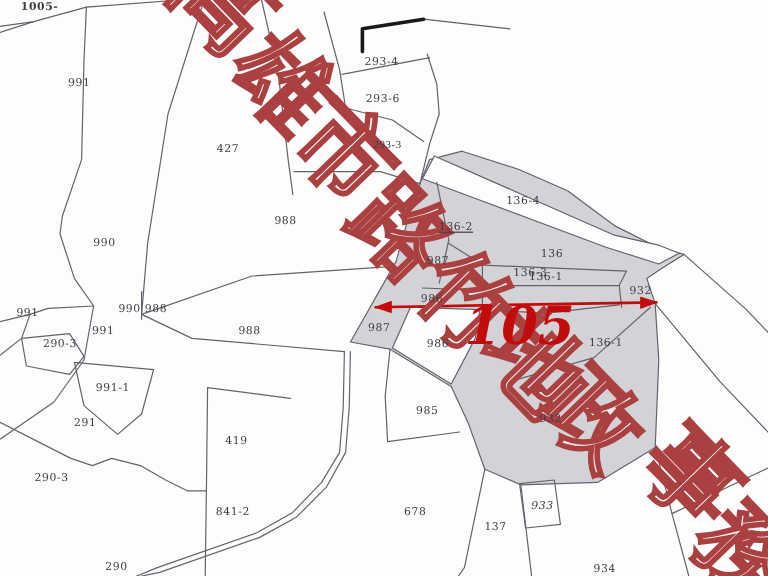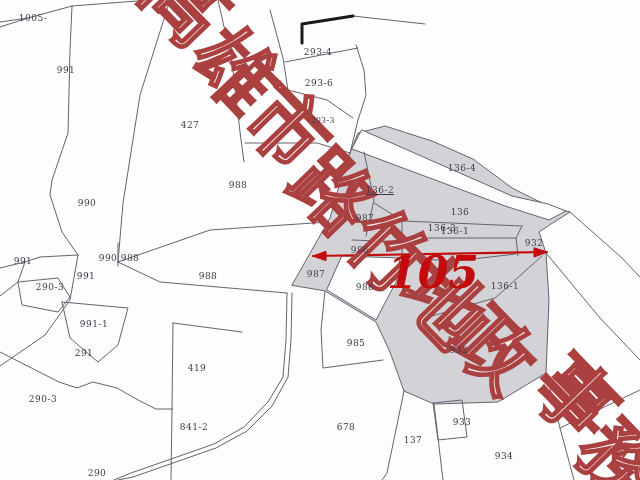--- a/index.html
+++ b/index.html
@@ -100,54 +100,54 @@
       <span class="wm-char" style="left: 237px; top: 68px; color: rgba(252, 241, 241, 0.78); -webkit-text-stroke: 2.2px rgb(170, 64, 64); transform: translate(-50%, -50%) rotate(46deg);">雄</span>
       <span class="wm-char" style="left: 288px; top: 128px; color: rgba(252, 241, 241, 0.78); -webkit-text-stroke: 2.2px rgb(170, 64, 64); transform: translate(-50%, -50%) rotate(46deg);">市</span>
       <span class="wm-char" style="left: 336px; top: 192px; color: rgba(252, 241, 241, 0.78); -webkit-text-stroke: 2.2px rgb(170, 64, 64); transform: translate(-50%, -50%) rotate(46deg);">路</span>
       <span class="wm-char" style="left: 390px; top: 251px; color: rgba(252, 241, 241, 0.78); -webkit-text-stroke: 2.2px rgb(170, 64, 64); transform: translate(-50%, -50%) rotate(46deg);">竹</span>
       <span class="wm-char" style="left: 446px; top: 303px; color: rgba(252, 241, 241, 0.78); -webkit-text-stroke: 2.2px rgb(170, 64, 64); transform: translate(-50%, -50%) rotate(46deg);">地</span>
       <span class="wm-char" style="left: 497px; top: 349px; color: rgba(252, 241, 241, 0.78); -webkit-text-stroke: 2.2px rgb(170, 64, 64); transform: translate(-50%, -50%) rotate(46deg);">政</span>
       <span class="wm-char" style="left: 577px; top: 398px; color: rgba(252, 241, 241, 0.78); -webkit-text-stroke: 2.2px rgb(170, 64, 64); transform: translate(-50%, -50%) rotate(46deg);">事</span>
       <span class="wm-char" style="left: 622px; top: 461px; color: rgba(252, 241, 241, 0.78); -webkit-text-stroke: 2.2px rgb(170, 64, 64); transform: translate(-50%, -50%) rotate(46deg);">務</span>
     </div>
   <div id="label-layer" class="layer">
-      <span class="parcel-label" style="left: 33px; top: 18px; color: rgb(60, 60, 72);">1005-</span>
+      <span class="parcel-label" style="left: 33px; top: 6px; color: rgb(60, 60, 72); font-weight: bold;">1005-</span>
       <span class="parcel-label" style="left: 66px; top: 70px; color: rgb(60, 60, 72);">991</span>
       <span class="parcel-label" style="left: 190px; top: 125px; color: rgb(60, 60, 72);">427</span>
       <span class="parcel-label" style="left: 87px; top: 203px; color: rgb(60, 60, 72);">990</span>
       <span class="parcel-label" style="left: 238px; top: 185px; color: rgb(60, 60, 72);">988</span>
       <span class="parcel-label" style="left: 318px; top: 52px; color: rgb(60, 60, 72);">293-4</span>
       <span class="parcel-label" style="left: 319px; top: 83px; color: rgb(60, 60, 72);">293-6</span>
       <span class="parcel-label" style="left: 323px; top: 120px; color: rgb(60, 60, 72); font-family: Liberation Serif, serif;">293-3</span>
-      <span class="parcel-label" style="left: 462px; top: 168px; color: rgb(60, 60, 72);">136-4</span>
+      <span class="parcel-label" style="left: 436px; top: 168px; color: rgb(60, 60, 72);">136-4</span>
       <span class="parcel-label" style="left: 380px; top: 190px; color: rgb(60, 60, 72); text-decoration: underline;">136-2</span>
       <span class="parcel-label" style="left: 365px; top: 218px; color: rgb(60, 60, 72);">987</span>
       <span class="parcel-label" style="left: 460px; top: 212px; color: rgb(60, 60, 72);">136</span>
       <span class="parcel-label" style="left: 455px; top: 231px; color: rgb(60, 60, 72);">136-1</span>
       <span class="parcel-label" style="left: 442px; top: 228px; color: rgb(60, 60, 72);">136-3</span>
       <span class="parcel-label" style="left: 534px; top: 243px; color: rgb(60, 60, 72);">932</span>
       <span class="parcel-label" style="left: 360px; top: 250px; color: rgb(60, 60, 72);">986</span>
       <span class="parcel-label" style="left: 108px; top: 258px; color: rgb(60, 60, 72);">990</span>
       <span class="parcel-label" style="left: 130px; top: 258px; color: rgb(60, 60, 72);">988</span>
       <span class="parcel-label" style="left: 23px; top: 261px; color: rgb(60, 60, 72);">991</span>
       <span class="parcel-label" style="left: 208px; top: 276px; color: rgb(60, 60, 72);">988</span>
       <span class="parcel-label" style="left: 316px; top: 274px; color: rgb(60, 60, 72);">987</span>
       <span class="parcel-label" style="left: 365px; top: 287px; color: rgb(60, 60, 72);">986</span>
       <span class="parcel-label" style="left: 505px; top: 286px; color: rgb(60, 60, 72);">136-1</span>
       <span class="parcel-label" style="left: 86px; top: 276px; color: rgb(60, 60, 72);">991</span>
       <span class="parcel-label" style="left: 50px; top: 287px; color: rgb(60, 60, 72);">290-3</span>
       <span class="parcel-label" style="left: 94px; top: 324px; color: rgb(60, 60, 72); text-align: center;">991-1</span>
-      <span class="parcel-label" style="left: 71px; top: 353px; color: rgb(60, 60, 72); margin-left: 13px;">291</span>
+      <span class="parcel-label" style="left: 71px; top: 353px; color: rgb(60, 60, 72);">291</span>
       <span class="parcel-label" style="left: 43px; top: 399px; color: rgb(60, 60, 72);">290-3</span>
       <span class="parcel-label" style="left: 197px; top: 368px; color: rgb(60, 60, 72);">419</span>
       <span class="parcel-label" style="left: 194px; top: 427px; color: rgb(60, 60, 72);">841-2</span>
       <span class="parcel-label" style="left: 97px; top: 473px; color: rgb(60, 60, 72);">290</span>
       <span class="parcel-label" style="left: 356px; top: 343px; color: rgb(60, 60, 72);">985</span>
       <span class="parcel-label" style="left: 346px; top: 427px; color: rgb(60, 60, 72);">678</span>
       <span class="parcel-label" style="left: 413px; top: 440px; color: rgb(60, 60, 72);">137</span>
       <span class="parcel-label" style="left: 459px; top: 350px; color: rgb(60, 60, 72);">932</span>
-      <span class="parcel-label" style="left: 462px; top: 422px; color: rgb(60, 60, 72);">933</span>
-      <span class="parcel-label" style="left: 504px; top: 456px; color: rgb(60, 60, 72);">934</span>
+      <span class="parcel-label" style="left: 452px; top: 422px; color: rgb(60, 60, 72); font-style: italic;">933</span>
+      <span class="parcel-label" style="left: 504px; top: 475px; color: rgb(60, 60, 72);">934</span>
     </div>
   <div id="measure-layer" class="layer">
       <span class="measure-label" style="left: 433px; top: 272px; color: rgb(196, 11, 11);">105</span>
     </div>
 </div>
 
 </body></html>

